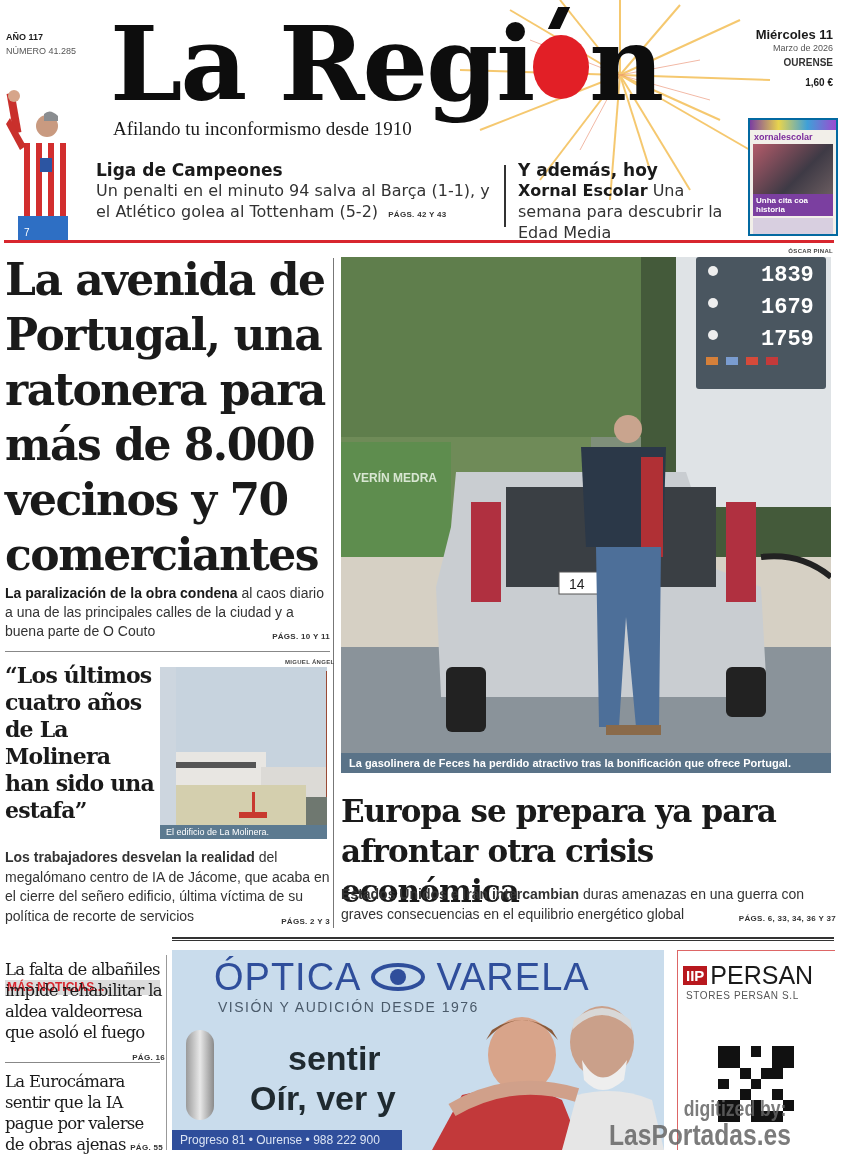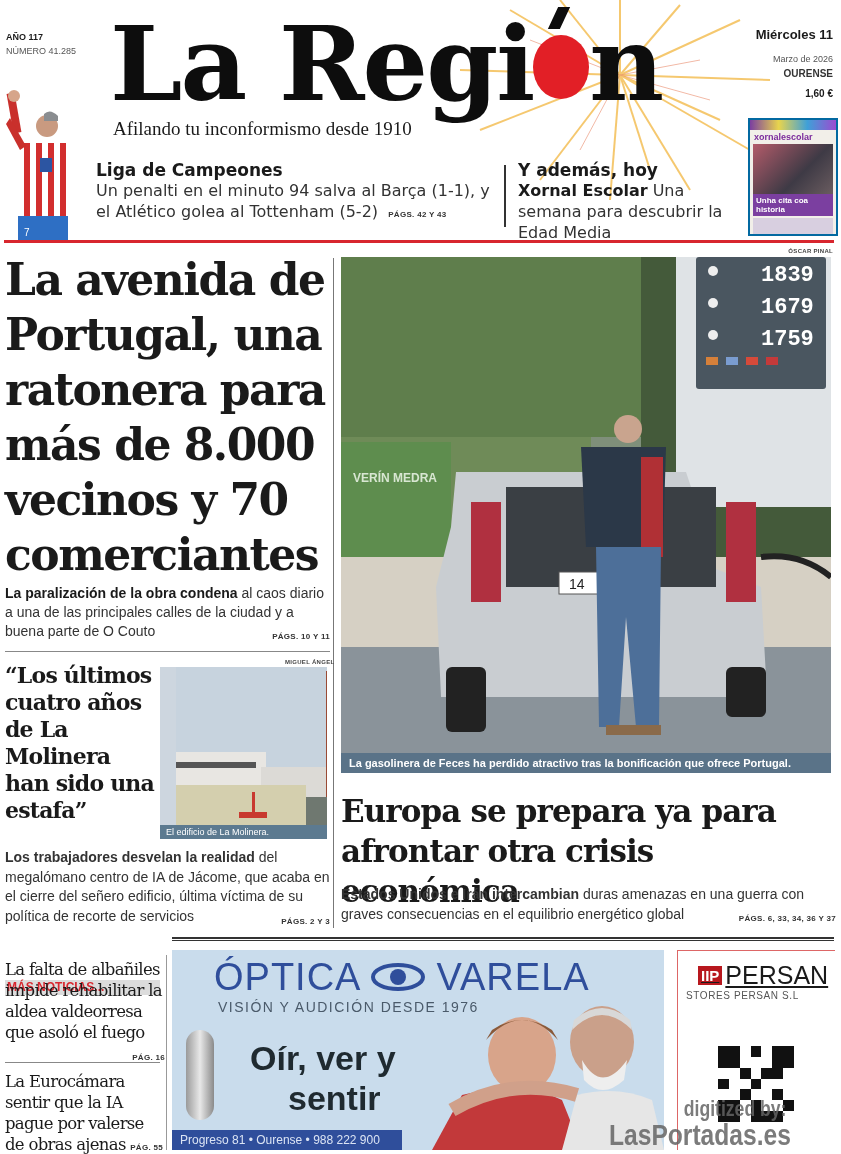--- a/index.html
+++ b/index.html
@@ -6,21 +6,21 @@
   html, body { width: 841px; height: 1154px; overflow: hidden; background: #fff; }
   body { position: relative; font-family: "Liberation Sans", sans-serif; color: #1a1a1a; }
   .abs { position: absolute; }
 
   
   .meta-left { left: 6px; top: 30px; font-size: 9px; line-height: 14px; }
   .meta-left .year { font-weight: bold; }
   .meta-left .num { color: #555; }
   .meta-right { right: 8px; top: 27px; text-align: right; font-size: 9px; }
   .meta-right .day { font-weight: bold; font-size: 13px; }
-  .meta-right .month { color: #555; margin-top: 12px; }
+  .meta-right .month { color: #555; margin-top: 1px; }
   .meta-right .city { font-weight: bold; color: #333; margin-top: 4px; font-size: 10px; }
   .meta-right .price { font-weight: bold; margin-top: 9px; font-size: 10px; }
 
   .burst { left: 450px; top: 0px; width: 330px; height: 210px; }
   .logo { left: 110px; top: 12px; font-family: "DejaVu Serif", "Liberation Serif", serif; font-weight: bold; font-size: 103px; letter-spacing: -2px; line-height: 1; color: #0d0d0d; }
   .logo .o { display: inline-block; width: 56px; height: 64px; background: #e21f26; border-radius: 50%; vertical-align: 1px; position: relative; }
   .logo .o::after { content: ""; position: absolute; left: 20px; top: -28px; width: 12px; height: 22px; background: #0d0d0d; transform: skewX(-25deg); }
   .tagline { left: 113px; top: 118px; font-family: "Liberation Serif", serif; font-size: 19px; color: #1a1a1a; }
 
   .player { left: 0; top: 88px; width: 92px; height: 152px; }
@@ -254,38 +254,38 @@
     <span>ÓPTICA</span>
     <svg width="54" height="30" viewBox="0 0 54 30" style="vertical-align:-2px;">
       <ellipse cx="27" cy="15" rx="25" ry="12" fill="none" stroke="#2f4e9b" stroke-width="4"></ellipse>
       <circle cx="27" cy="15" r="8" fill="#2f4e9b"></circle>
     </svg>
     <span>VARELA</span>
   </div>
   <div class="abs" style="left:46px;top:49px;font-size:14px;color:#4a5a6a;letter-spacing:1.5px;">VISIÓN Y AUDICIÓN DESDE 1976</div>
   <div class="abs" style="left:14px;top:80px;width:28px;height:90px;border-radius:14px;background:linear-gradient(90deg,#9a9a9a,#e8e8e8,#8a8a8a);"></div>
   <div class="abs" style="left:78px;top:88px;font-size:34px;font-weight:bold;color:#1f2a30;line-height:40px;">
+    <div style="padding-left:38px;">sentir</div>
     <div>Oír, ver y</div>
-    <div style="padding-left:38px;">sentir</div>
   </div>
   <svg class="abs" style="left:220px;top:50px;" width="272" height="150" viewBox="0 0 272 150">
     <ellipse cx="130" cy="55" rx="34" ry="38" fill="#d8a48a"></ellipse>
     <path d="M94 40 Q130 0 166 40 L160 30 Q130 10 100 30Z" fill="#8a5a3a"></path>
     <path d="M40 150 L70 95 Q130 80 170 100 L190 150Z" fill="#c2393a"></path>
     <ellipse cx="210" cy="42" rx="32" ry="36" fill="#caa08a"></ellipse>
     <path d="M180 30 Q210 0 240 30 L238 20 Q210 -4 182 20Z" fill="#d8d8d8"></path>
     <path d="M190 60 Q210 95 235 60 L232 80 Q210 100 192 80Z" fill="#eee"></path>
     <path d="M170 150 L185 95 Q225 85 260 100 L272 150Z" fill="#e6e6e6"></path>
     <path d="M60 110 Q120 75 185 95" stroke="#d0a08a" stroke-width="14" fill="none"></path>
   </svg>
   <div class="abs" style="left:0;bottom:0;width:230px;height:20px;background:#2f4e9b;color:#dbe4f4;font-size:12px;line-height:20px;padding-left:8px;">Progreso 81 • Ourense • 988 222 900</div>
 </div>
 
 <div class="abs ad-persan">
-  <div style="display:flex;align-items:center;margin:10px 0 0 20px;text-decoration:underline;">
+  <div style="display:flex;align-items:center;margin:10px 0 0 5px;">
     <span style="display:inline-block;background:#b8181e;color:#fff;font-weight:bold;font-size:15px;padding:1px 3px;">IIP</span>
     <span style="font-size:25px;color:#1a1a1a;margin-left:3px;">PERSAN</span>
   </div>
   <div style="font-size:10px;color:#555;margin-left:8px;letter-spacing:0.6px;">STORES PERSAN S.L</div>
   <svg class="abs" style="left:40px;top:95px;" width="76" height="76" viewBox="0 0 7 7" shape-rendering="crispEdges">
     <rect width="7" height="7" fill="#fff"></rect>
     <path d="M0 0h2v2h-2zM5 0h2v2h-2zM0 5h2v2h-2zM3 0h1v1h-1zM2 2h1v1h-1zM4 2h2v1h-2zM3 3h1v1h-1zM0 3h1v1h-1zM5 4h1v1h-1zM3 5h1v2h-1zM4 6h2v1h-2zM6 5h1v1h-1zM2 4h1v1h-1z" fill="#111"></path>
   </svg>
 </div>
 

